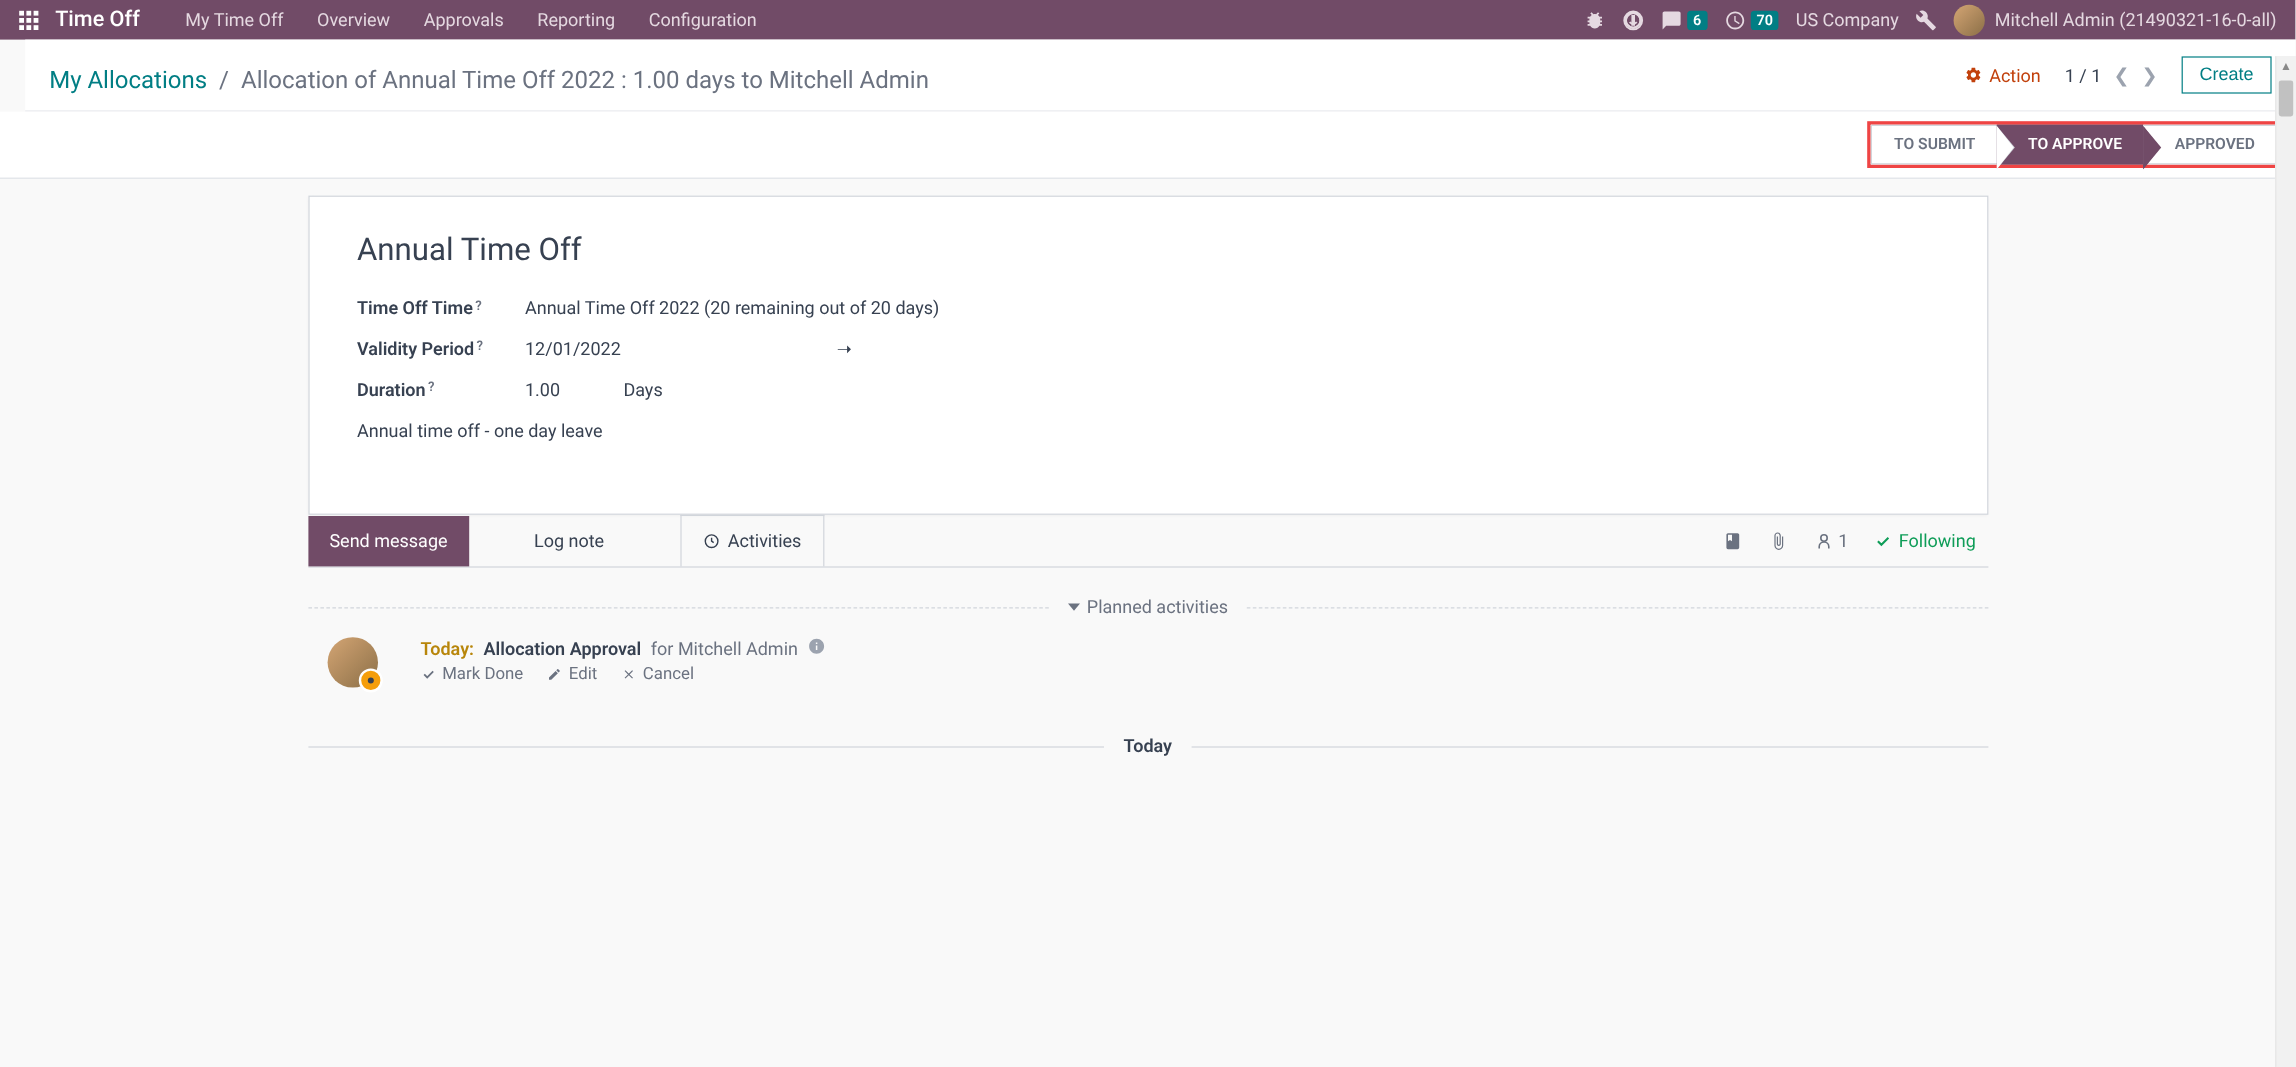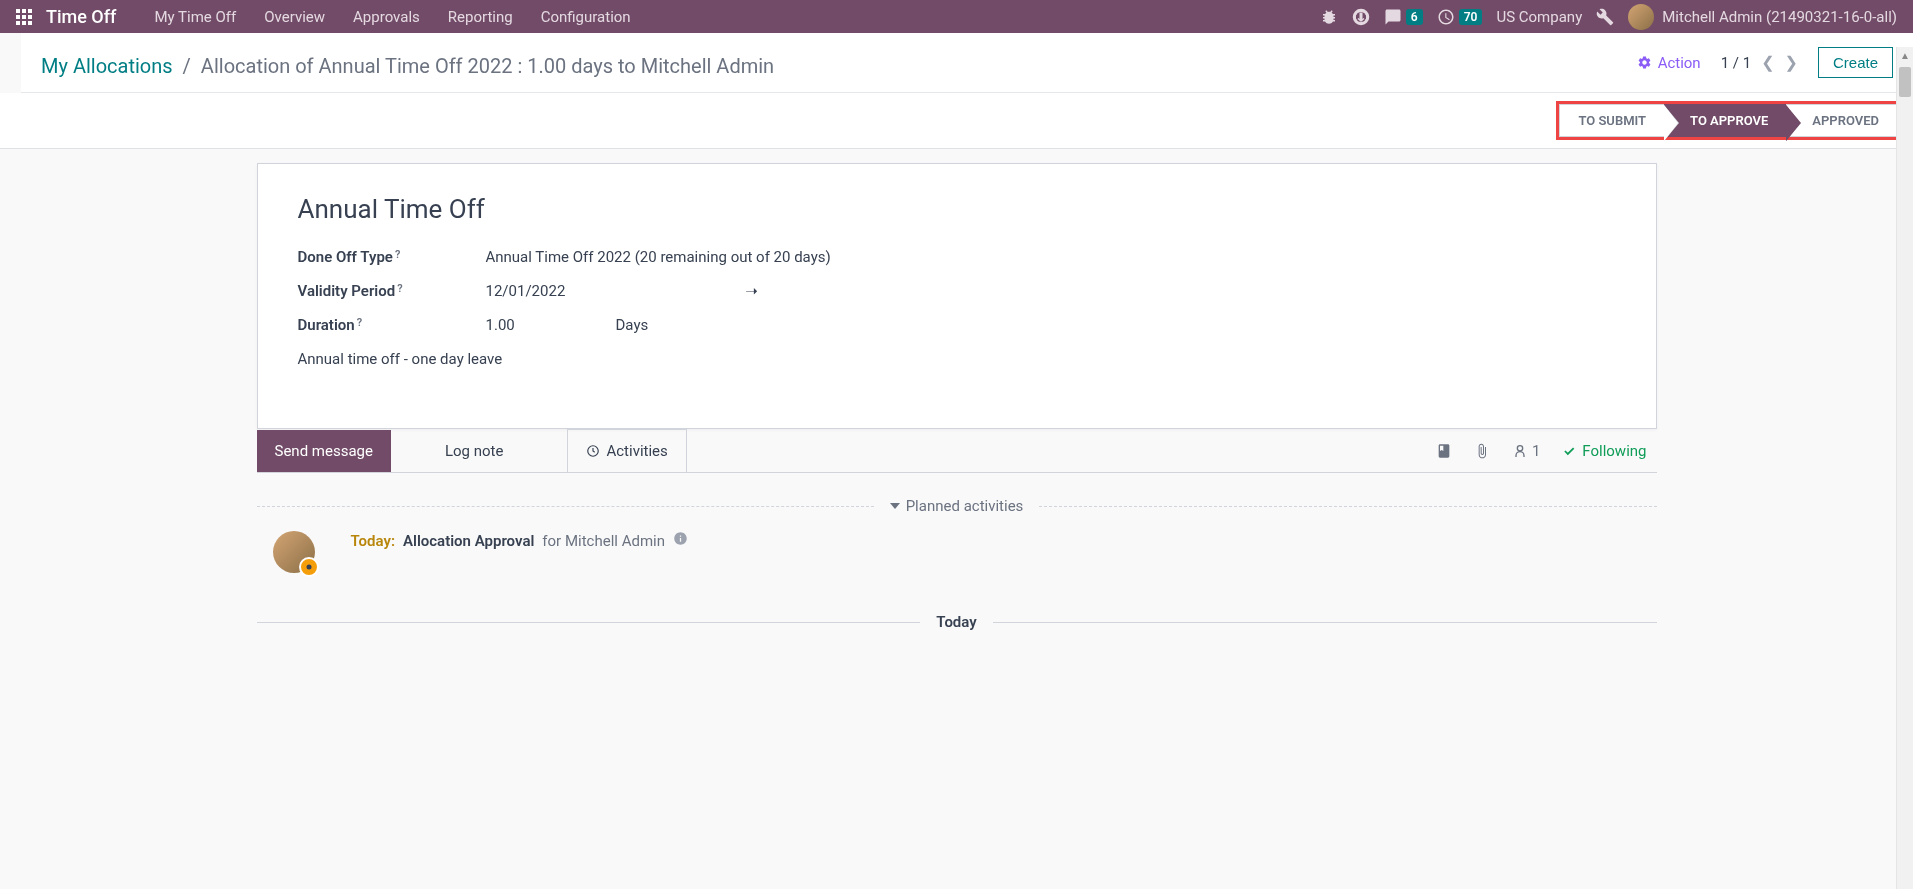--- a/index.html
+++ b/index.html
@@ -20,21 +20,21 @@
 .company-name { color: #e5d9e1; font-size: 15px; cursor: pointer; }
 .user-label { color: #e5d9e1; font-size: 15px; cursor: pointer; display: flex; align-items: center; gap: 8px; }
 
 
 .breadcrumb-bar { background: #fff; padding: 14px 20px; display: flex; align-items: flex-end; border-bottom: 1px solid #e5e7eb; margin-left: 21px; }
 .breadcrumb { font-size: 20px; display: flex; align-items: center; gap: 10px; }
 .breadcrumb-link { color: #017E84; cursor: pointer; }
 .breadcrumb-sep { color: #6b7280; }
 .breadcrumb-current { color: #6b7280; }
 .breadcrumb-actions { margin-left: auto; display: flex; align-items: center; gap: 20px; }
-.action-btn { display: flex; align-items: center; gap: 6px; color: #8b5cf6; cursor: pointer; font-size: 15px; }
+.action-btn { display: flex; align-items: center; gap: 6px; color: #c2410c; cursor: pointer; font-size: 15px; }
 .pager { display: flex; align-items: center; gap: 10px; font-size: 15px; color: #374151; }
 .pager-arrow { color: #9ca3af; cursor: pointer; font-size: 16px; }
 .create-btn { border: 1px solid #017E84; color: #017E84; background: #fff; padding: 6px 14px; font-size: 15px; cursor: pointer; }
 
 
 .status-container { background: #fff; border-bottom: 1px solid #dee2e6; padding: 8px 12px 8px 0; display: flex; justify-content: flex-end; }
 .status-highlight { border: 3px solid #ef4444; display: flex; padding: 0; }
 .status-arrow { position: relative; padding: 8px 18px 8px 26px; background: #fff; color: #6b7280; font-size: 13px; font-weight: 600; cursor: pointer; border-top: 1px solid #d1d5db; border-bottom: 1px solid #d1d5db; }
 .status-arrow::before, .status-arrow::after { content: ''; position: absolute; top: 0; width: 0; height: 0; border-top: 18px solid transparent; border-bottom: 18px solid transparent; }
 .status-arrow::after { right: -14px; border-left: 14px solid #fff; z-index: 2; }
@@ -46,21 +46,21 @@
 .status-arrow:last-child { border-right: 1px solid #d1d5db; }
 .status-arrow:last-child::after, .status-arrow:last-child::before { display: none; }
 
 
 .form-area { padding: 14px 0 0 0; }
 .form-sheet { background: #fff; max-width: 1400px; margin: 0 auto; padding: 30px 40px 60px 40px; border: 1px solid #d1d5db; box-shadow: 0 1px 3px rgba(0,0,0,0.05); }
 .form-title { font-size: 26px; font-weight: 400; color: #374151; margin-bottom: 24px; }
 .form-row { display: flex; align-items: center; margin-bottom: 16px; font-size: 15px; }
 .form-label { width: 140px; font-weight: 600; color: #374151; display: flex; align-items: flex-start; }
 .form-label sup { color: #6b7280; margin-left: 2px; cursor: help; font-size: 11px; }
-.form-value { color: #374151; margin-left: 48px; }
+.form-value { color: #374151; }
 .date-arrow { margin-left: 180px; color: #374151; }
 .duration-val { width: 82px; display: inline-block; }
 .form-desc { margin-top: 14px; font-size: 15px; color: #374151; }
 
 
 .chatter { max-width: 1400px; margin: 0 auto; background: transparent; }
 .chatter-tabs { display: flex; align-items: center; border-bottom: 1px solid #d1d5db; background: transparent; gap: 36px; }
 .chatter-tab { padding: 12px 18px; font-size: 15px; cursor: pointer; color: #374151; }
 .chatter-tab.primary { background: #714B67; color: #fff; }
 .chatter-tab.boxed { border: 1px solid #d1d5db; border-bottom: none; margin-left: 10px; display: flex; align-items: center; gap: 6px; }
@@ -185,21 +185,21 @@
     <div class="status-arrow active">TO APPROVE</div>
     <div class="status-arrow">APPROVED</div>
   </div>
 </div>
 
 <div class="form-area">
   <div class="form-sheet">
     <h1 class="form-title">Annual Time Off</h1>
     <div class="form-row">
       <div class="form-label">
-        <span>Done Off Type</span>
+        <span>Time Off Time</span>
           <sup>?</sup>
       </div>
       <div class="form-value">Annual Time Off 2022 (20 remaining out of 20 days)</div>
     </div>
     <div class="form-row">
       <div class="form-label">
         <span>Validity Period</span>
           <sup>?</sup>
       </div>
       <div class="form-value">12/01/2022</div>
@@ -276,20 +276,40 @@
           <div class="activity-line1">
             <span class="activity-today">Today:</span>
             <span class="activity-name">Allocation Approval</span>
             <span class="activity-for">for Mitchell Admin</span>
             <span class="activity-info">
               <svg width="15" height="15" viewBox="0 0 24 24" fill="currentColor">
                   <path d="M12 2C6.48 2 2 6.48 2 12s4.48 10 10 10 10-4.48 10-10S17.52 2 12 2zm1 15h-2v-6h2v6zm0-8h-2V7h2v2z"></path>
                 </svg>
             </span>
           </div>
+          <div class="activity-actions">
+            <div class="activity-action">
+              <svg width="12" height="12" viewBox="0 0 24 24" fill="none" stroke="currentColor" stroke-width="3">
+                  <path d="M5 12l5 5L20 7"></path>
+                </svg>
+              <span>Mark Done</span>
+            </div>
+            <div class="activity-action">
+              <svg width="12" height="12" viewBox="0 0 24 24" fill="currentColor">
+                  <path d="M3 17.25V21h3.75L17.81 9.94l-3.75-3.75L3 17.25zM20.71 7.04c.39-.39.39-1.02 0-1.41l-2.34-2.34c-.39-.39-1.02-.39-1.41 0l-1.83 1.83 3.75 3.75 1.83-1.83z"></path>
+                </svg>
+              <span>Edit</span>
+            </div>
+            <div class="activity-action">
+              <svg width="12" height="12" viewBox="0 0 24 24" fill="currentColor">
+                  <path d="M19 6.41L17.59 5 12 10.59 6.41 5 5 6.41 10.59 12 5 17.59 6.41 19 12 13.41 17.59 19 19 17.59 13.41 12z"></path>
+                </svg>
+              <span>Cancel</span>
+            </div>
+          </div>
         </div>
       </div>
     </div>
 
     <div class="today-section">
       <div class="today-header">
         <div class="today-title">Today</div>
       </div>
     </div>
   </div>

